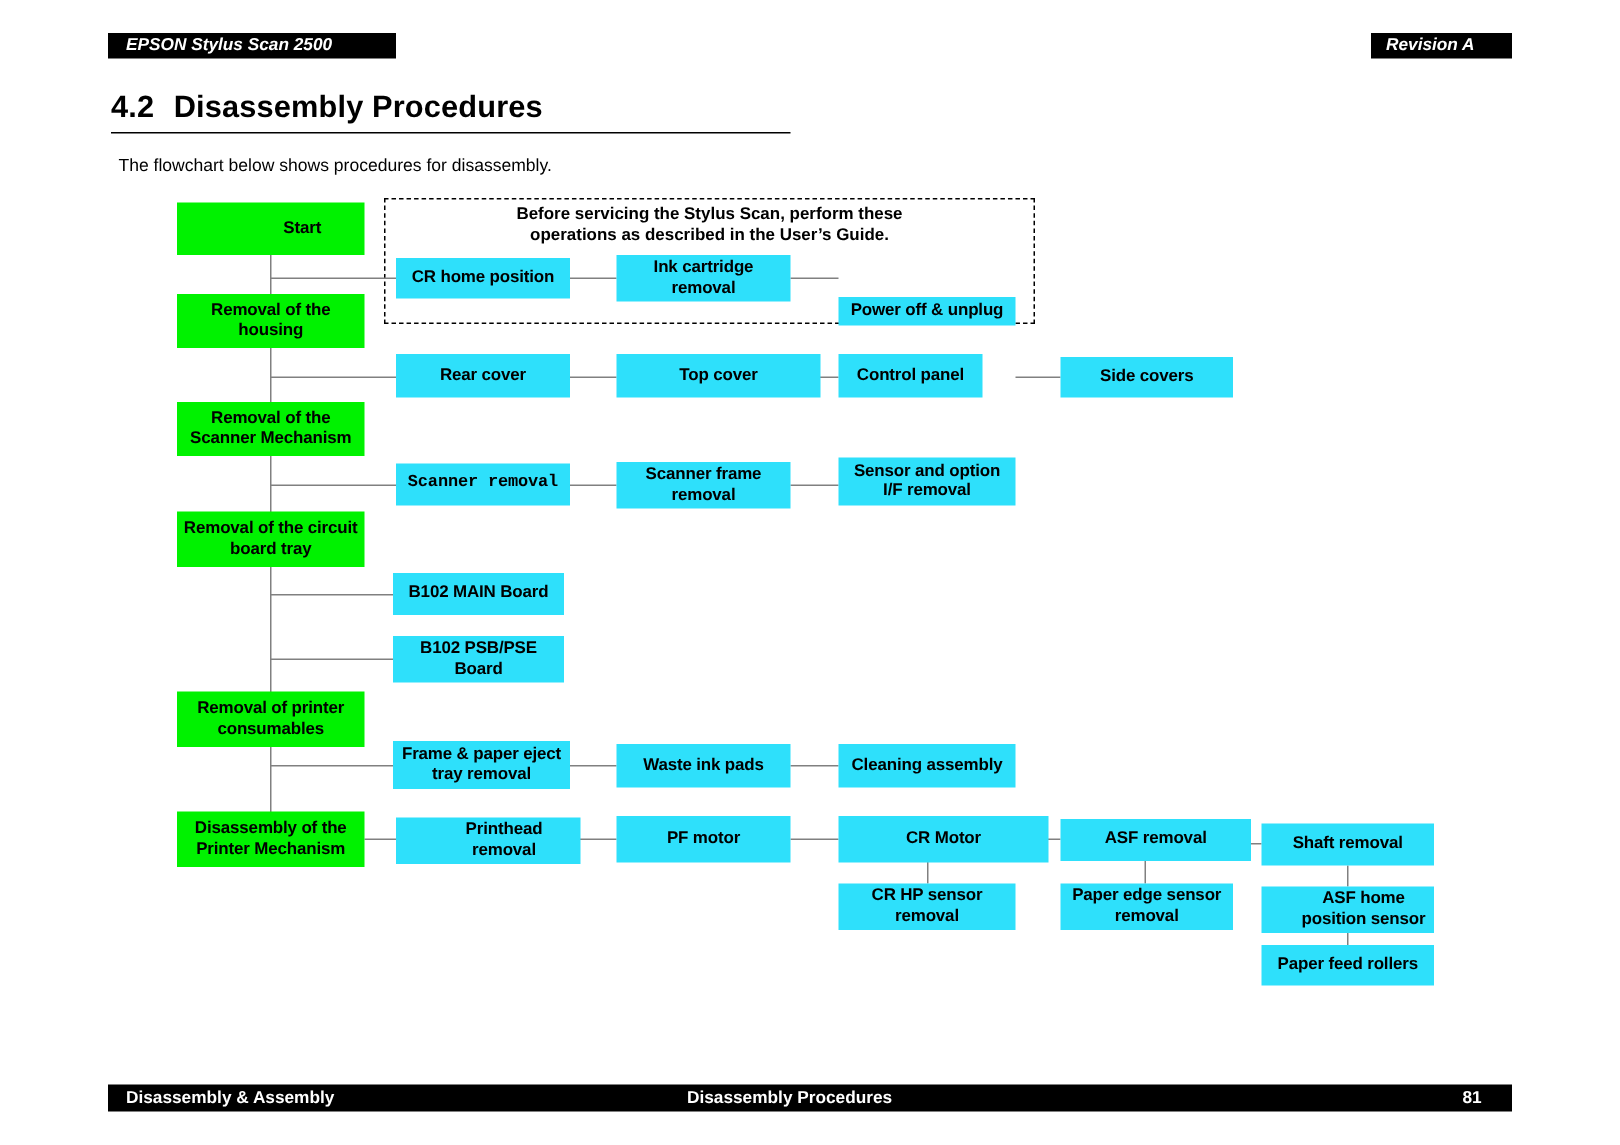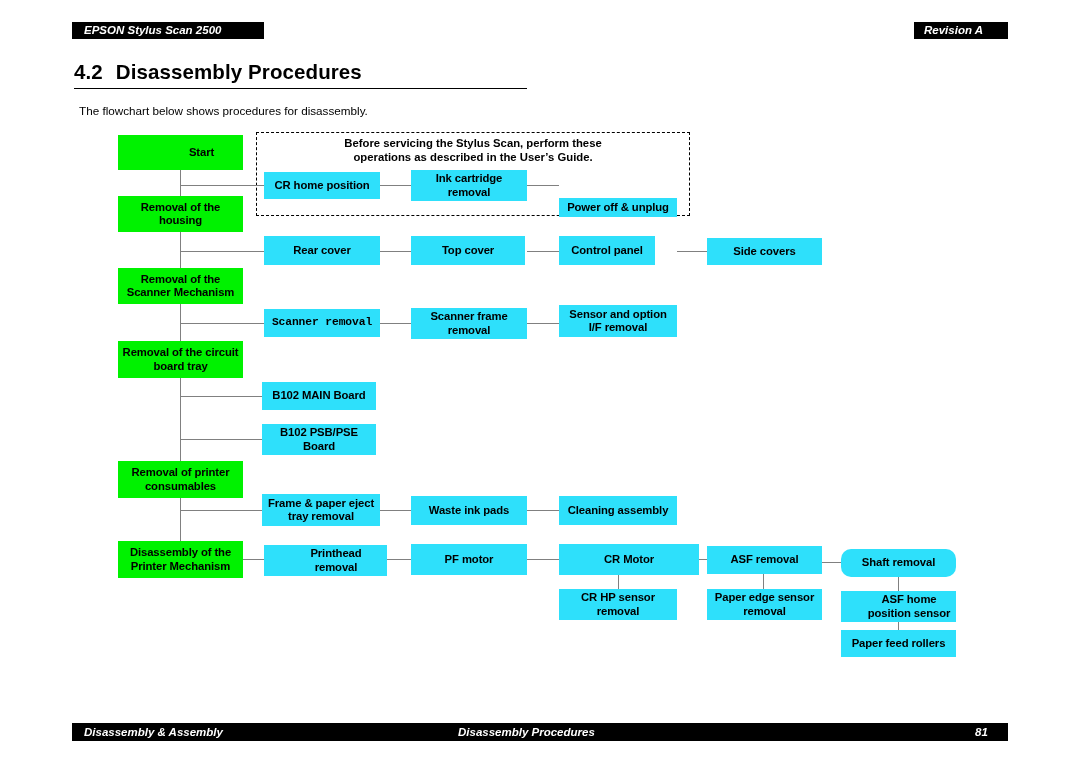--- a/index.html
+++ b/index.html
@@ -134,21 +134,20 @@
     background: #000000;
   }
   .ftr-text {
     position: absolute;
     top: 723px;
     height: 18px;
     line-height: 18px;
     color: #ffffff;
     font-size: 11.5px;
     font-weight: bold;
-    font-style: italic;
     white-space: nowrap;
   }
   #footer-left-text   { left: 84px; }
   #footer-center-text { left: 458px; }
   #footer-page-number { left: 975px; }
 </style>
 </head>
 <body>
 
 <div id="header-bar">
@@ -215,40 +214,40 @@
 
   <div class="node green" style="left:118px; top:461px; width:125px; height:37px;">Removal of printer consumables</div>
 
   <div class="node green" style="left:118px; top:541px; width:125px; height:37px;">Disassembly of the Printer Mechanism</div>
 
   <div class="node cyan" style="left:264px; top:172px; width:116px; height:27px;">CR home position</div>
   <div class="node cyan" style="left:411px; top:170px; width:116px; height:31px;">Ink cartridge removal</div>
   <div class="node cyan" style="left:559px; top:170px; width:118px; height:19px;margin-top:28px;">Power off &amp; unplug</div>
 
   <div class="node cyan" style="left:264px; top:236px; width:116px; height:29px;">Rear cover</div>
-  <div class="node cyan" style="left:411px; top:236px; width:114px; height:29px;">Top cover</div>
+  <div class="node cyan" style="left:411px; top:236px; width:136px; height:29px;">Top cover</div>
   <div class="node cyan" style="left:559px; top:236px; width:96px; height:29px;">Control panel</div>
   <div class="node cyan" style="left:707px; top:238px; width:115px; height:27px;">Side covers</div>
 
   <div class="node cyan" style="left:264px; top:309px; width:116px; height:28px;font-family:Liberation Mono, monospace;">Scanner removal</div>
   <div class="node cyan" style="left:411px; top:308px; width:116px; height:31px;">Scanner frame removal</div>
   <div class="node cyan" style="left:559px; top:305px; width:118px; height:32px;">Sensor and option I/F removal</div>
 
   <div class="node cyan" style="left:262px; top:382px; width:114px; height:28px;">B102 MAIN Board</div>
   <div class="node cyan" style="left:262px; top:424px; width:114px; height:31px;">B102 PSB/PSE Board</div>
 
   <div class="node cyan" style="left:262px; top:494px; width:118px; height:32px;">Frame &amp; paper eject tray removal</div>
   <div class="node cyan" style="left:411px; top:496px; width:116px; height:29px;">Waste ink pads</div>
   <div class="node cyan" style="left:559px; top:496px; width:118px; height:29px;">Cleaning assembly</div>
 
   <div class="node cyan" style="left:264px; top:545px; width:123px; height:31px;padding-left:24px;">Printhead removal</div>
   <div class="node cyan" style="left:411px; top:544px; width:116px; height:31px;">PF motor</div>
   <div class="node cyan" style="left:559px; top:544px; width:140px; height:31px;">CR Motor</div>
-  <div class="node cyan" style="left:707px; top:546px; width:115px; height:28px;">ASF removal</div>
-  <div class="node cyan" style="left:841px; top:549px; width:115px; height:28px;border-radius:10px;">Shaft removal</div>
+  <div class="node cyan" style="left:707px; top:546px; width:127px; height:28px;">ASF removal</div>
+  <div class="node cyan" style="left:841px; top:549px; width:115px; height:28px;">Shaft removal</div>
 
   <div class="node cyan" style="left:559px; top:589px; width:118px; height:31px;">CR HP sensor removal</div>
   <div class="node cyan" style="left:707px; top:589px; width:115px; height:31px;">Paper edge sensor removal</div>
   <div class="node cyan" style="left:841px; top:591px; width:115px; height:31px;padding-left:24px;">ASF home position sensor</div>
   <div class="node cyan" style="left:841px; top:630px; width:115px; height:27px;">Paper feed rollers</div>
 
 </div>
 
 <div id="footer-bar"></div>
 <div class="ftr-text" id="footer-left-text">Disassembly &amp; Assembly</div>

